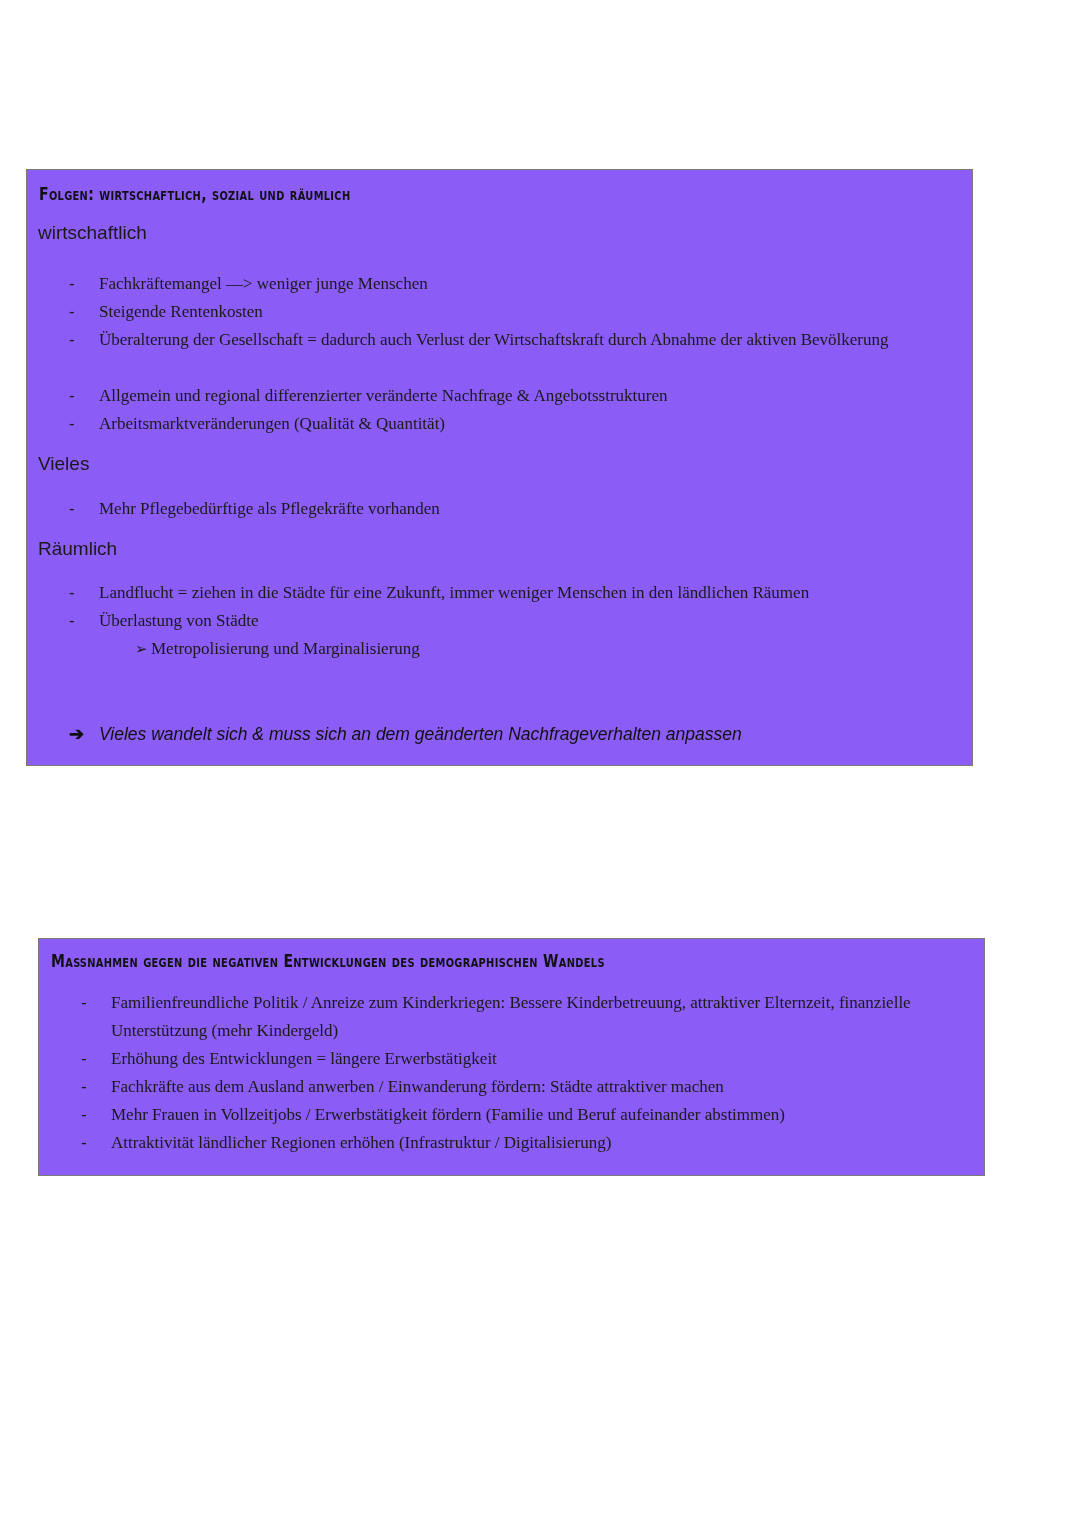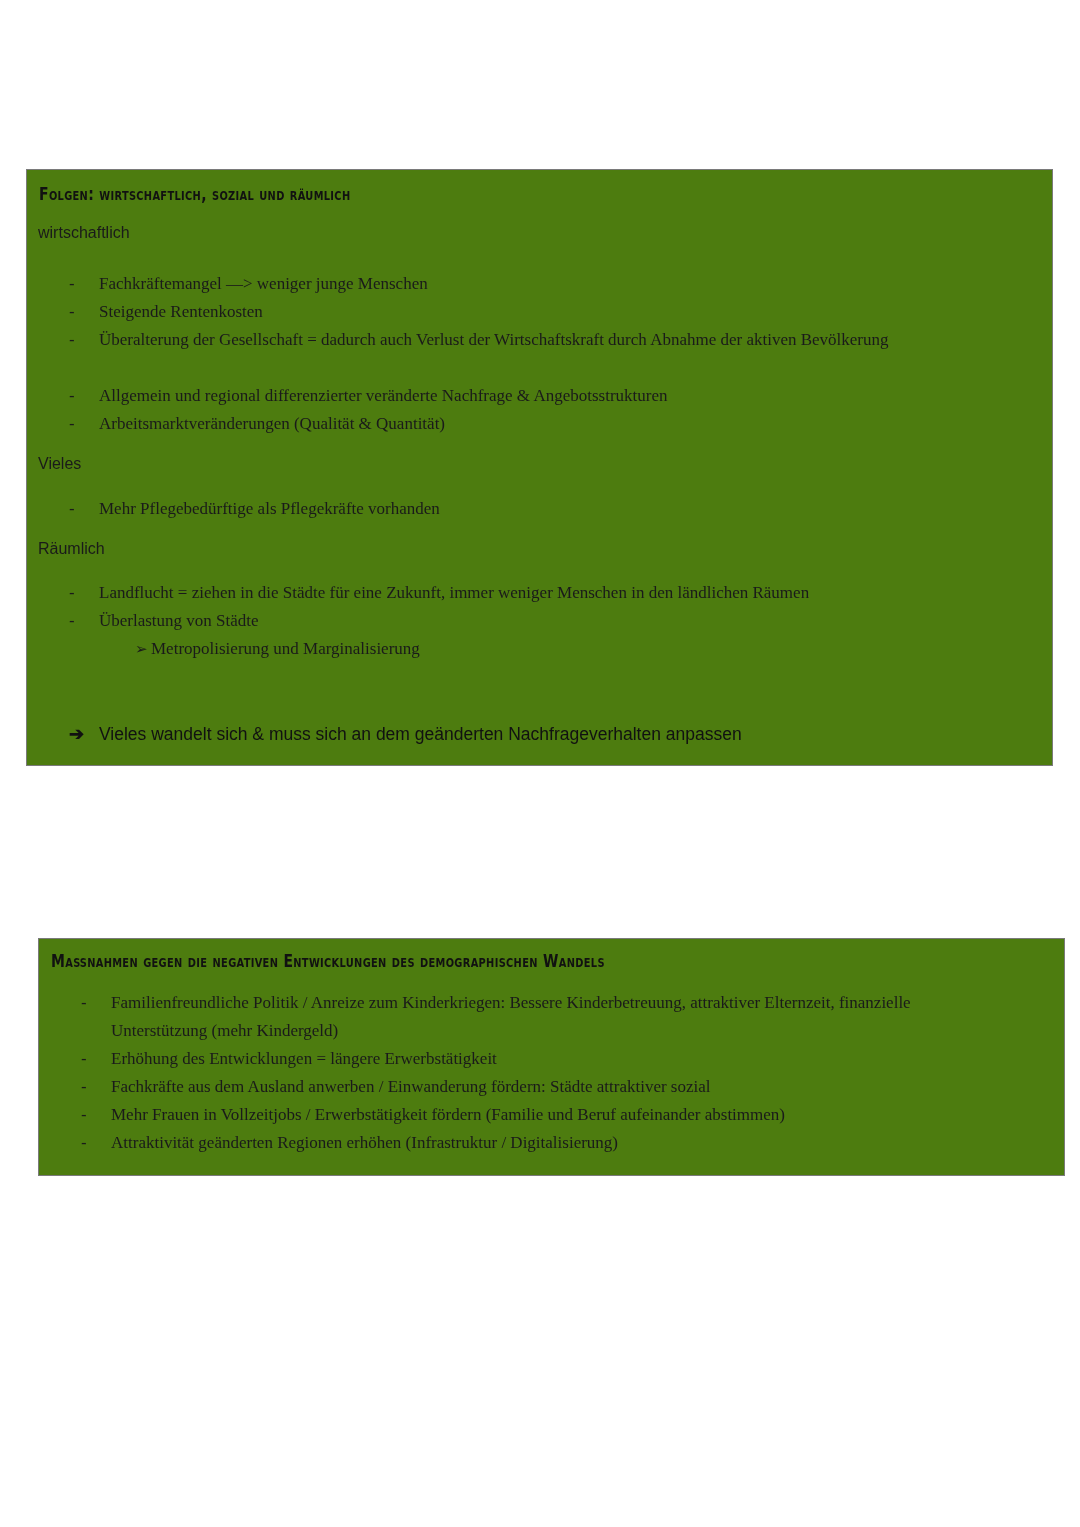--- a/index.html
+++ b/index.html
@@ -19,24 +19,24 @@
   .page {
     position: absolute;
     inset: 0;
     background: #ffffff;
   }
 
   
   .note-box {
     position: absolute;
     left: 26px;
-    width: 1027px;               
+    width: 947px;               
     box-sizing: border-box;
     border: 1.5px solid #7a7a7a;
-    background: #4d7c0f;
+    background: #8b5cf6;
   }
   #box-folgen  { top: 169px; height: 597px; }   
   #box-massnahmen { top: 938px; height: 238px; margin-left: 12px; } 
 
   
   .box-heading {
     font-family: "DejaVu Sans Condensed", "Liberation Sans Narrow", "Liberation Sans", sans-serif;
     font-variant: small-caps;
     font-stretch: condensed;
     font-weight: 700;
@@ -55,21 +55,21 @@
   #box-massnahmen .box-heading {
     position: absolute;
     left: 12px;
     top: 11px;
   }
 
   
   .section-label {
     position: absolute;
     left: 11px;
-    font-size: 16px;
+    font-size: 19px;
     line-height: 22px;
     color: #1a1a1a;
     white-space: nowrap;
   }
 
   
   .bullet {
     position: absolute;
     display: block;
     font-size: 17px;
@@ -109,20 +109,21 @@
   .conclusion .marker {
     position: absolute;
     left: 0;
     top: 0;
     font-weight: 700;
     font-size: 18px;
   }
   .conclusion .btext {
     display: block;
     margin-left: 30px;
+    font-style: italic;
   }
 </style>
 </head>
 <body>
 
 <div class="page">
 
   <section class="note-box" id="box-folgen">
 
     <div class="box-heading">Folgen: wirtschaftlich, sozial und räumlich</div>
@@ -194,28 +195,28 @@
       <span class="btext">Familienfreundliche Politik / Anreize zum Kinderkriegen: Bessere Kinderbetreuung, attraktiver Elternzeit, finanzielle Unterstützung (mehr Kindergeld)</span>
     </div>
 
     <div class="bullet lvl1" style="top:106px;">
       <span class="marker">-</span>
       <span class="btext">Erhöhung des Entwicklungen = längere Erwerbstätigkeit</span>
     </div>
 
     <div class="bullet lvl1" style="top:134px;">
       <span class="marker">-</span>
-      <span class="btext">Fachkräfte aus dem Ausland anwerben / Einwanderung fördern: Städte attraktiver sozial</span>
+      <span class="btext">Fachkräfte aus dem Ausland anwerben / Einwanderung fördern: Städte attraktiver machen</span>
     </div>
 
     <div class="bullet lvl1" style="top:162px;">
       <span class="marker">-</span>
       <span class="btext">Mehr Frauen in Vollzeitjobs / Erwerbstätigkeit fördern (Familie und Beruf aufeinander abstimmen)</span>
     </div>
 
     <div class="bullet lvl1" style="top:190px;">
       <span class="marker">-</span>
-      <span class="btext">Attraktivität geänderten Regionen erhöhen (Infrastruktur / Digitalisierung)</span>
+      <span class="btext">Attraktivität ländlicher Regionen erhöhen (Infrastruktur / Digitalisierung)</span>
     </div>
 
   </section>
 
 </div>
 
 </body></html>

